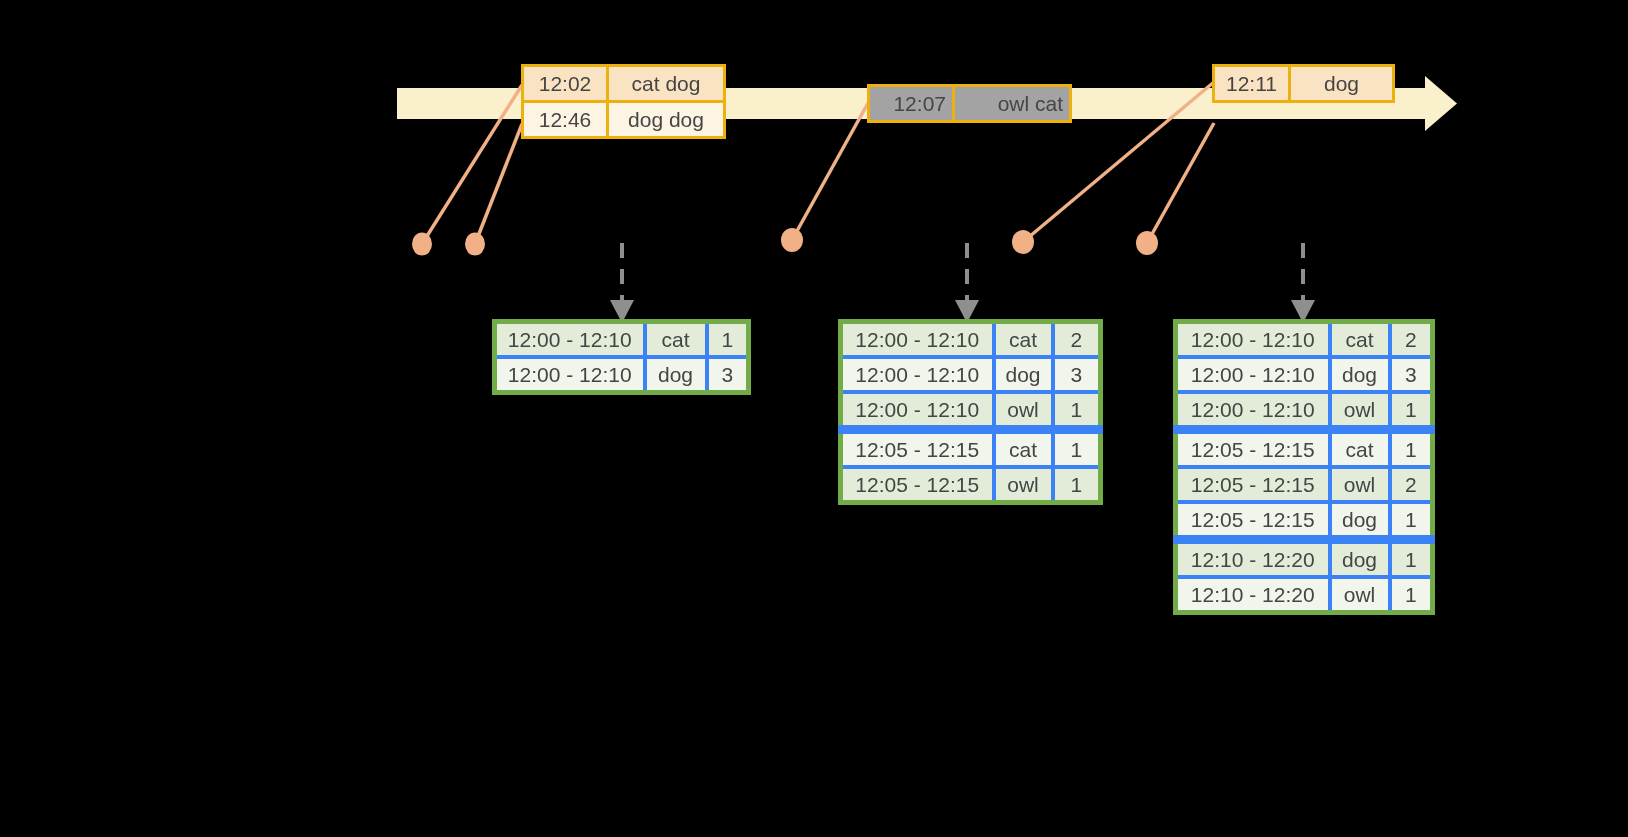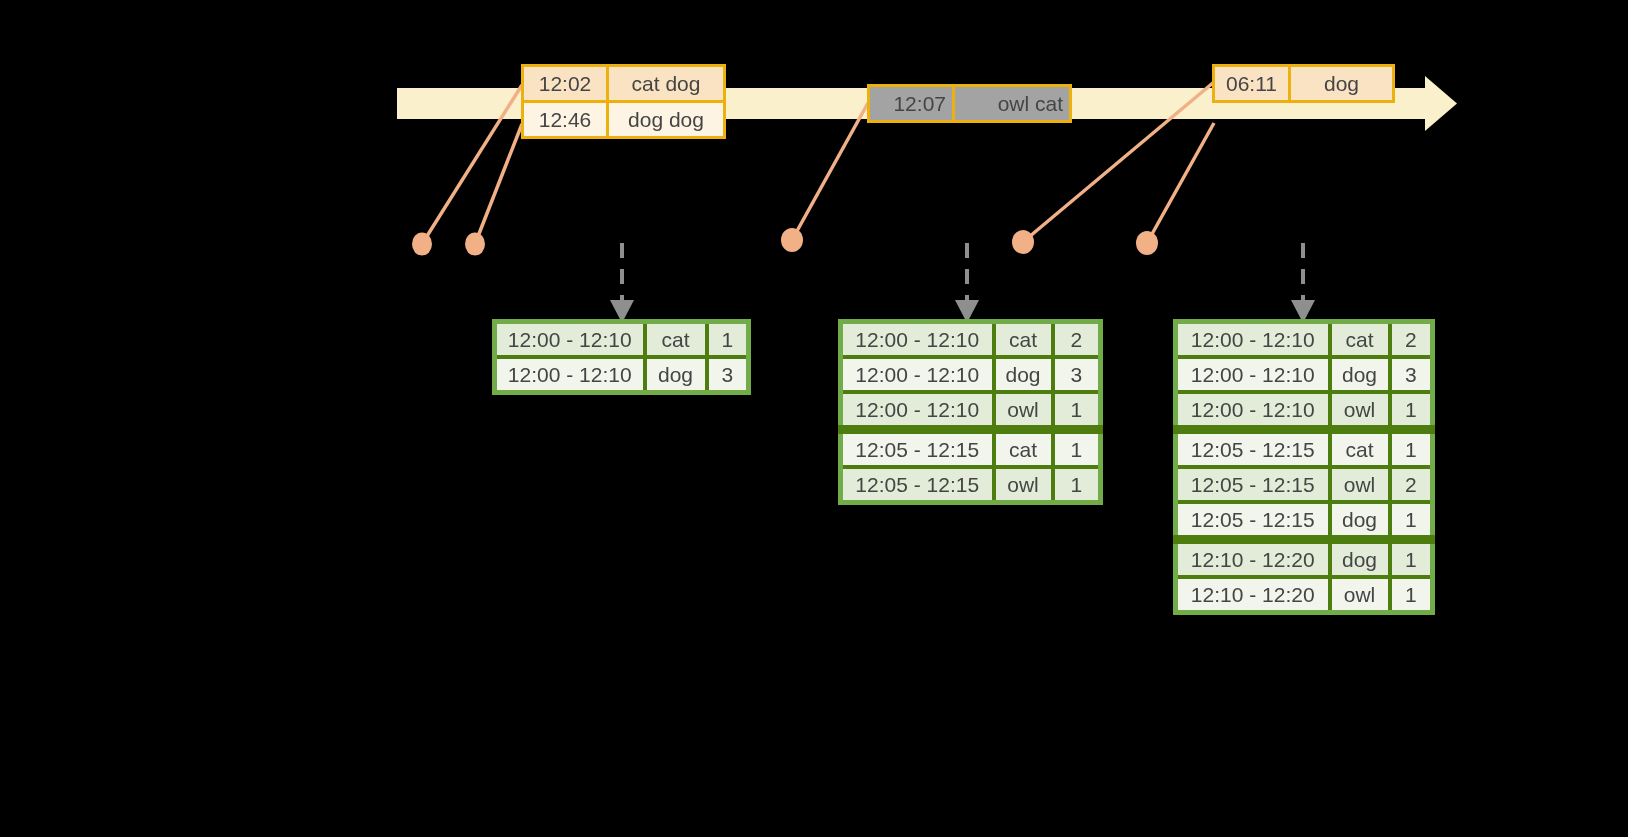--- a/index.html
+++ b/index.html
@@ -15,21 +15,21 @@
 
   
   .input-table { border:3px solid #EDB10F; }
   .input-table td { border:3px solid #EDB10F; height:33px; }
   .input-table tr:nth-child(odd) td  { background:#FAE3C2; }
   .input-table tr:nth-child(even) td { background:#FDF4E3; }
   .input-table.single tr td { background:#a3a3a3;text-align:right; }
 
   
   .result-table { border:5px solid #72AC48; }
-  .result-table td { border:4px solid #4d7c0f; height:31px; }
+  .result-table td { border:4px solid #3b82f6; height:31px; }
   .result-table tr:nth-child(odd) td  { background:#E3ECD9; }
   .result-table tr:nth-child(even) td { background:#F1F5EC; }
   .result-table tr.group-start td { border-top-width:9px; }
 
   .input-1  { left:521px;  top:64px; }
   .input-2  { left:867px;  top:84px; }
   .input-3  { left:1212px; top:64px; }
   .result-1 { left:492px;  top:319px; }
   .result-2 { left:838px;  top:319px; }
   .result-3 { left:1173px; top:319px; }
@@ -102,21 +102,21 @@
       </tbody>
   </table>
 
   <table class="input-table input-3">
     <colgroup>
         <col style="width:76px">
         <col style="width:104px">
       </colgroup>
     <tbody>
         <tr>
-          <td>06:11</td>
+          <td>12:11</td>
           <td>dog</td>
         </tr>
       </tbody>
   </table>
 
   <table class="result-table result-1">
     <colgroup>
         <col style="width:150px">
         <col style="width:62px">
         <col style="width:42px">

